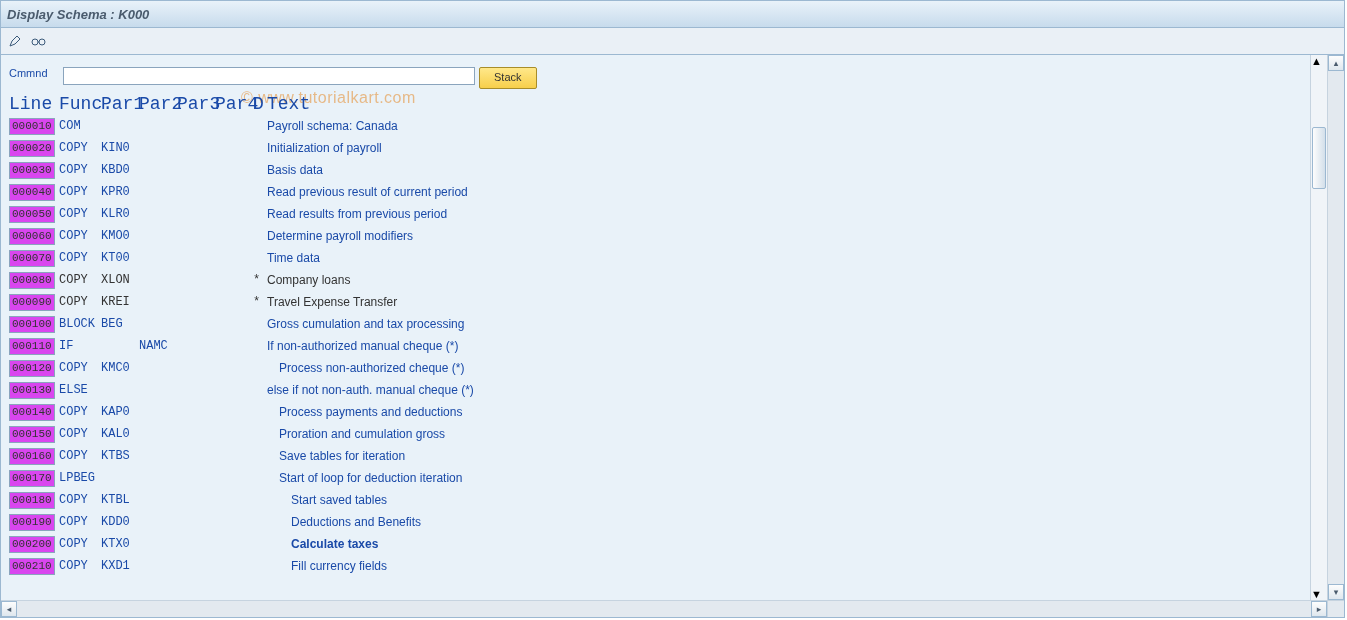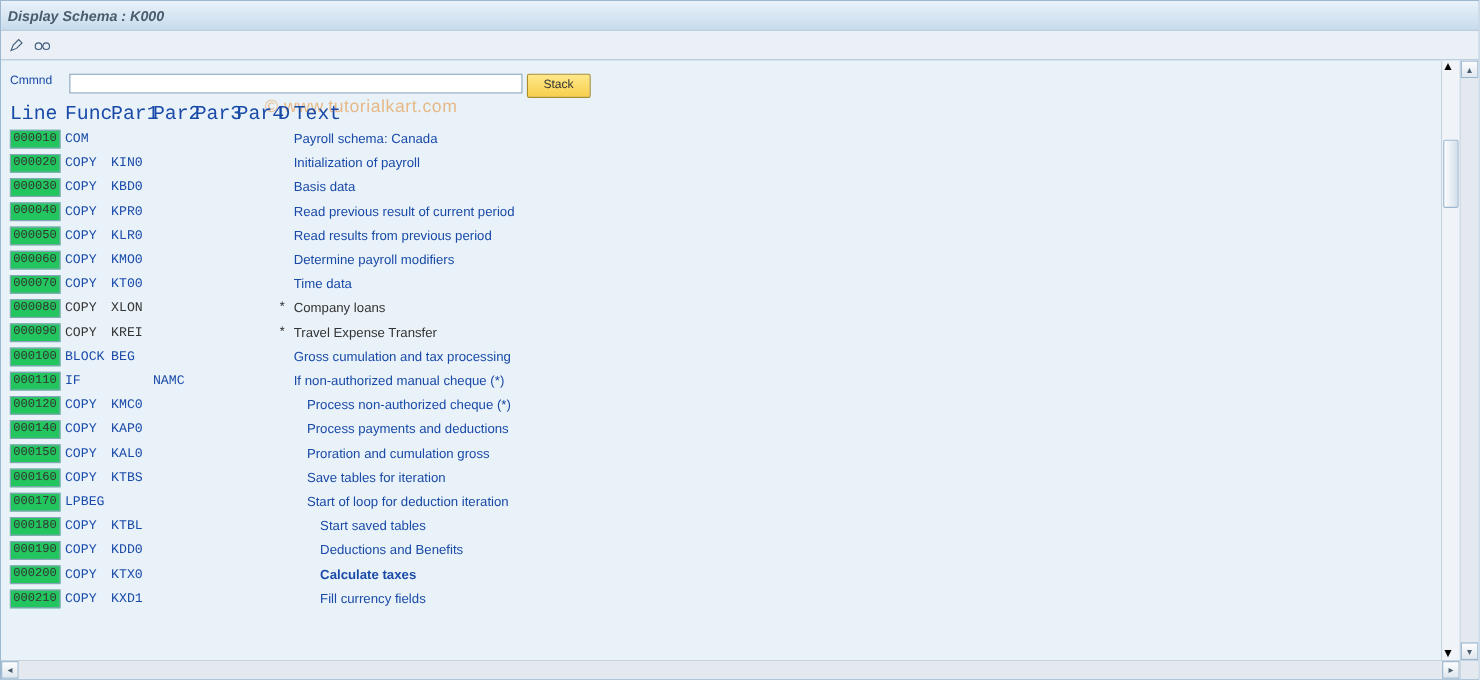--- a/index.html
+++ b/index.html
@@ -137,21 +137,21 @@
   .col-par1  { width:38px; font-family:"Courier New",monospace; font-size:12px; }
   .col-par2  { width:38px; font-family:"Courier New",monospace; font-size:12px; }
   .col-par3  { width:38px; font-family:"Courier New",monospace; font-size:12px; }
   .col-par4  { width:38px; font-family:"Courier New",monospace; font-size:12px; }
   .col-d     { width:14px; font-family:"Courier New",monospace; font-size:12px; color:#333;}
   .col-text  { flex:0 0 auto; font-family:Arial,sans-serif; font-size:12px; }
   .line-input {
     width:46px;
     height:17px;
     border:1px solid #8aa4bd;
-    background:#22c55e;
+    background:#d946ef;
     box-sizing:border-box;
     font-family:"Courier New",monospace;
     font-size:11px;
     padding:0 2px;
     text-align:left;
     color:#333;
   }
   .link { color:#1a4aa8; cursor:pointer; }
   .plain { color:#333; }
   .header-text-col { font-family:"Courier New",monospace; }
@@ -352,20 +352,30 @@
               <span class="col-line"><input type="text" class="line-input" value="000120" style=""></span>
               <span class="col-func link">COPY</span>
               <span class="col-par1 link">KMC0</span>
               <span class="col-par2 link"></span>
               <span class="col-par3"></span>
               <span class="col-par4"></span>
               <span class="col-d"></span>
               <span class="col-text link" style="padding-left: 12px;">Process non-authorized cheque      (*)</span>
             </div>
             <div class="data-row">
+              <span class="col-line"><input type="text" class="line-input" value="000130" style=""></span>
+              <span class="col-func link">ELSE</span>
+              <span class="col-par1 link"></span>
+              <span class="col-par2 link"></span>
+              <span class="col-par3"></span>
+              <span class="col-par4"></span>
+              <span class="col-d"></span>
+              <span class="col-text link" style="padding-left: 0px;">else if not non-auth. manual cheque  (*)</span>
+            </div>
+            <div class="data-row">
               <span class="col-line"><input type="text" class="line-input" value="000140" style=""></span>
               <span class="col-func link">COPY</span>
               <span class="col-par1 link">KAP0</span>
               <span class="col-par2 link"></span>
               <span class="col-par3"></span>
               <span class="col-par4"></span>
               <span class="col-d"></span>
               <span class="col-text link" style="padding-left: 12px;">Process payments and deductions</span>
             </div>
             <div class="data-row">

